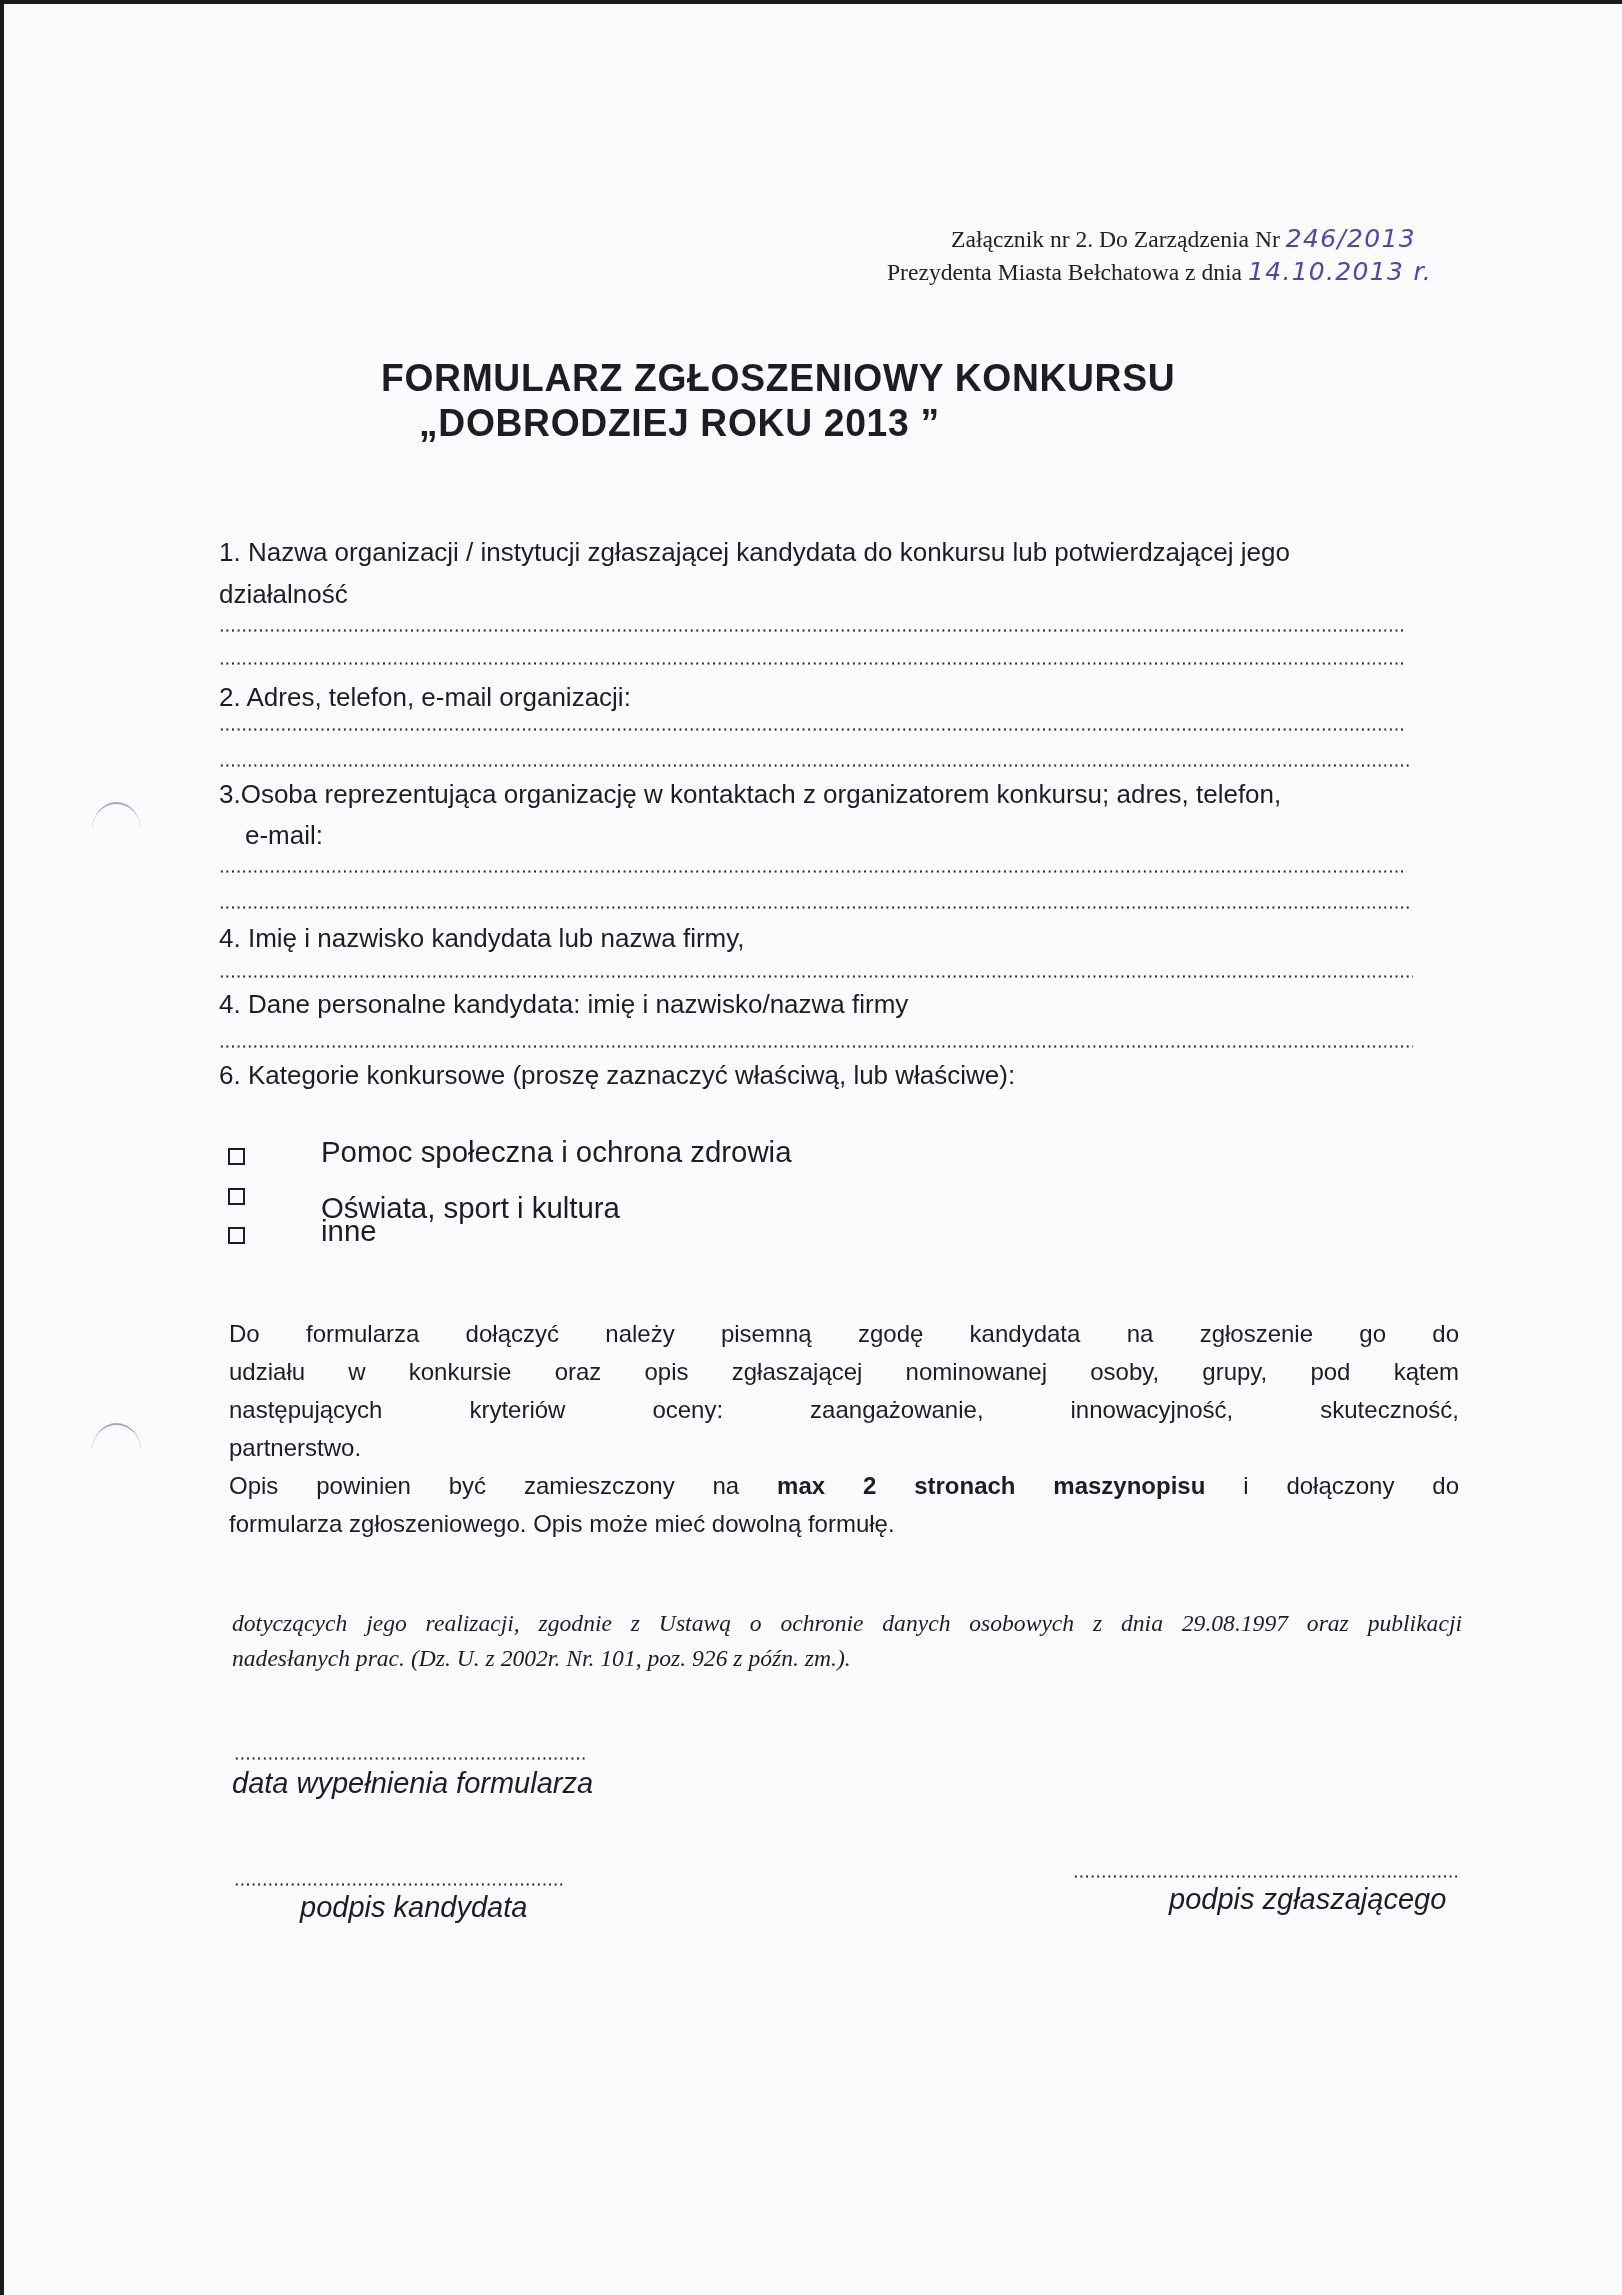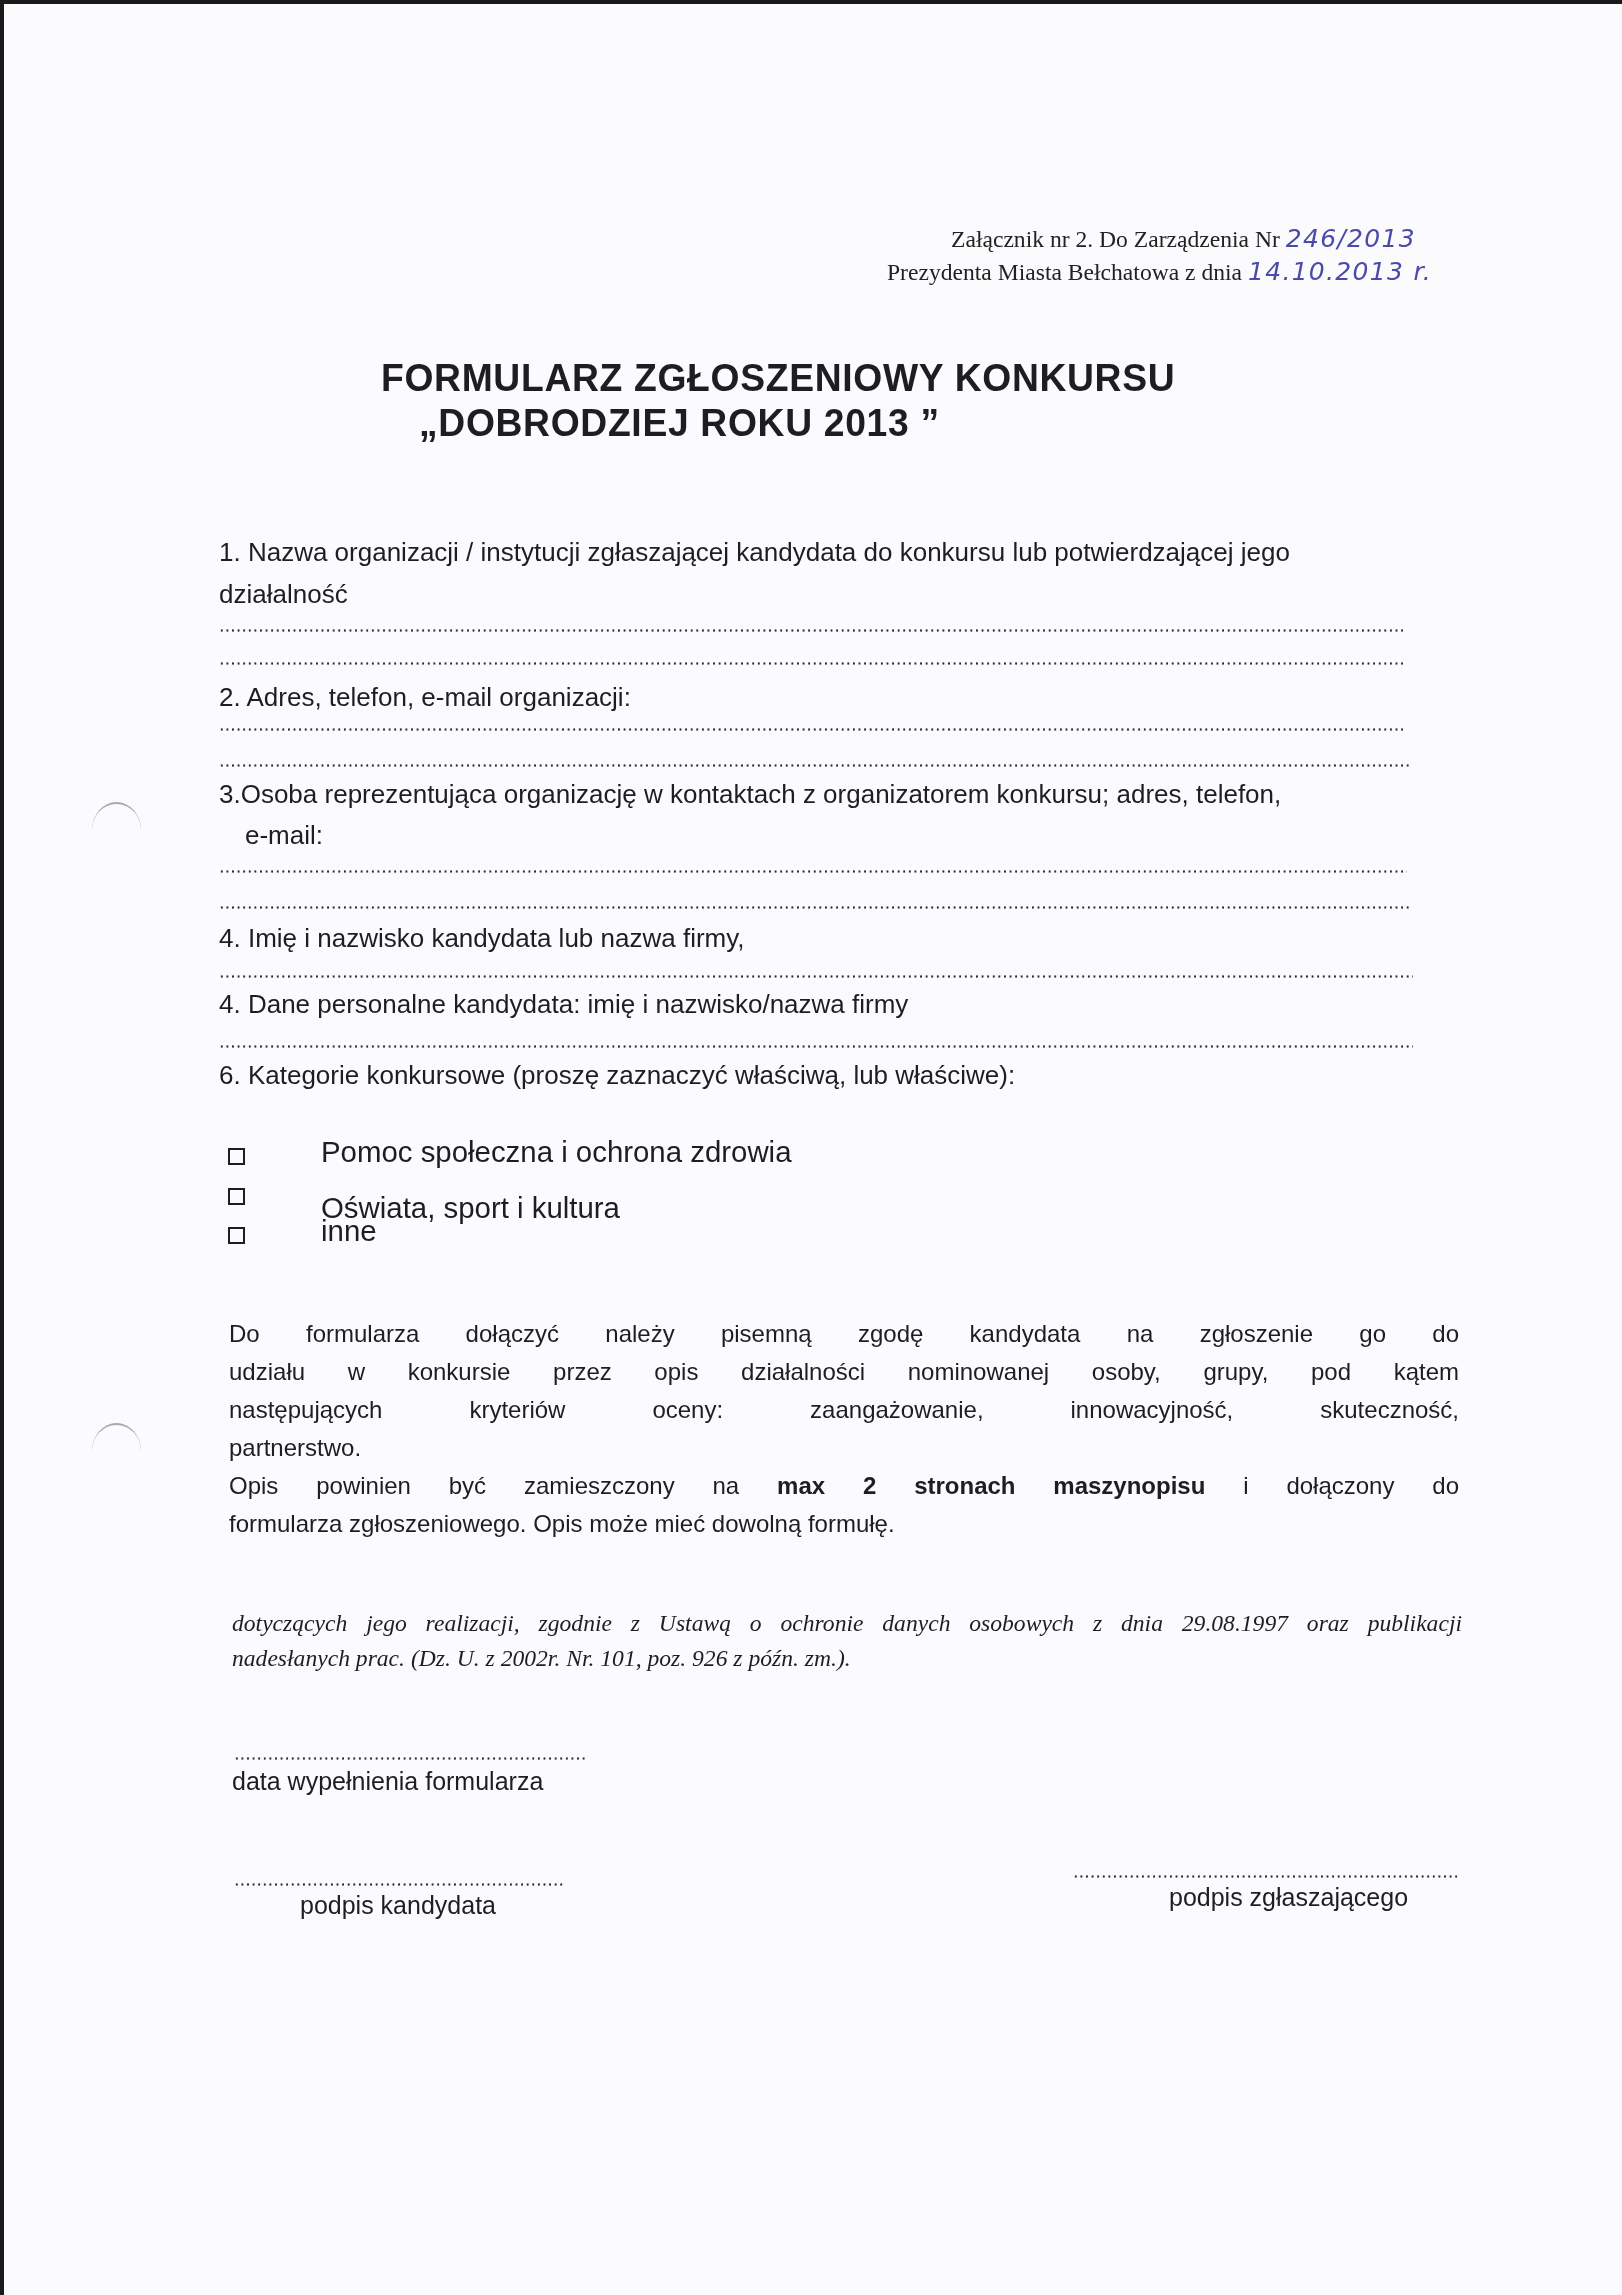--- a/index.html
+++ b/index.html
@@ -46,21 +46,21 @@
     width: 1230px; text-align: justify; white-space: normal;
   }
   .body-para .line { display: block; text-align-last: justify; }
   .body-para .line.last { text-align-last: left; }
   .consent {
     font-family: "Liberation Serif", serif; font-style: italic;
     font-size: 23.6px; line-height: 35px; color: #1e1e22; white-space: normal; width: 1230px;
   }
   .consent .line { display: block; text-align: justify; text-align-last: justify; }
   .consent .line.last { text-align-last: left; }
-  .sig-label { font-size: 25px; color: #1e1e22; }
+  .sig-label { font-size: 29px; font-style: italic; color: #1e1e22; }
 </style>
 </head>
 <body>
 
 <div class="scan-top-border"></div>
 <div class="scan-left-border"></div>
 <div class="punch-hole" style="left:92px; top:802px;"></div>
 <div class="punch-hole" style="left:92px; top:1423px;"></div>
 
 <div class="abs serif header-line" style="left:951px; top:216px;">
@@ -99,21 +99,21 @@
 
 <div class="checkbox" style="left:228px; top:1148px;"></div>
 <div class="abs sans option-label" style="left:321px; top:1135px;">Pomoc społeczna i ochrona zdrowia</div>
 <div class="checkbox" style="left:228px; top:1188px;"></div>
 <div class="abs sans option-label" style="left:321px; top:1175px;margin-top:16px;">Oświata, sport i kultura</div>
 <div class="checkbox" style="left:228px; top:1227px;"></div>
 <div class="abs sans option-label" style="left:321px; top:1214px;">inne</div>
 
 <div class="abs sans body-para" style="left:229px; top:1315px;">
   <span class="line">Do formularza dołączyć należy pisemną zgodę kandydata na zgłoszenie go do</span>
-  <span class="line">udziału w konkursie przez opis działalności nominowanej osoby, grupy, pod kątem</span>
+  <span class="line">udziału w konkursie oraz opis zgłaszającej nominowanej osoby, grupy, pod kątem</span>
   <span class="line">następujących kryteriów oceny: zaangażowanie, innowacyjność, skuteczność,</span>
   <span class="line last">partnerstwo.</span>
   <span class="line"><span>Opis powinien być zamieszczony na </span><b>max 2 stronach maszynopisu</b><span> i dołączony do</span></span>
   <span class="line last">formularza zgłoszeniowego. Opis może mieć dowolną formułę.</span>
 </div>
 
 <div class="abs consent" style="left:232px; top:1606px;">
   <span class="line">dotyczących jego realizacji, zgodnie z Ustawą o ochronie danych osobowych z dnia 29.08.1997 oraz publikacji</span>
   <span class="line last">nadesłanych prac. (Dz. U. z 2002r. Nr. 101, poz. 926 z późn. zm.).</span>
 </div>

